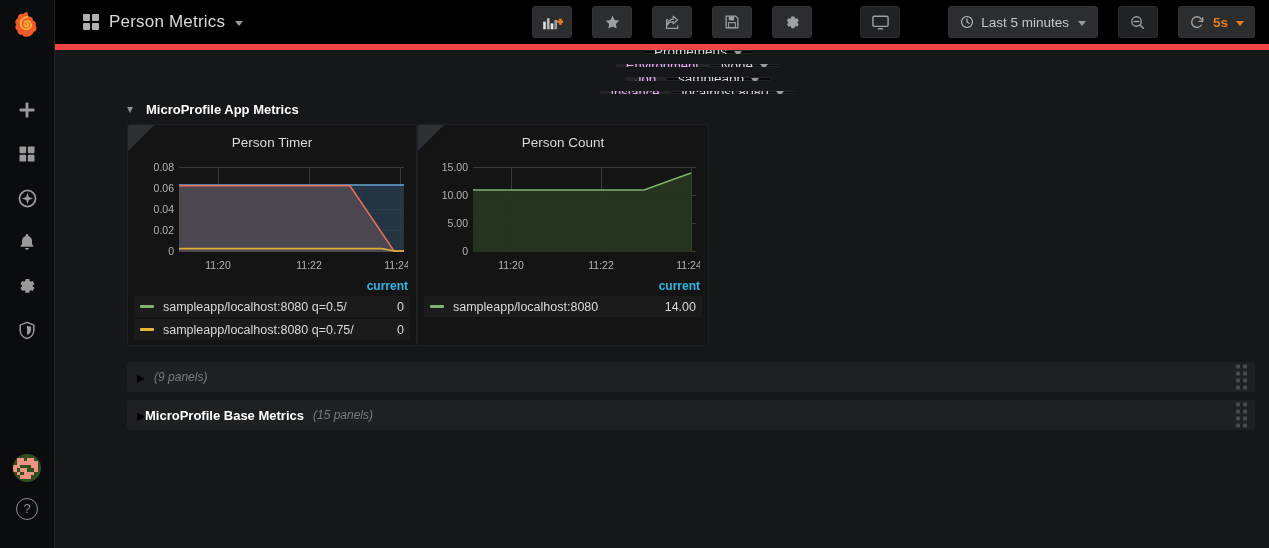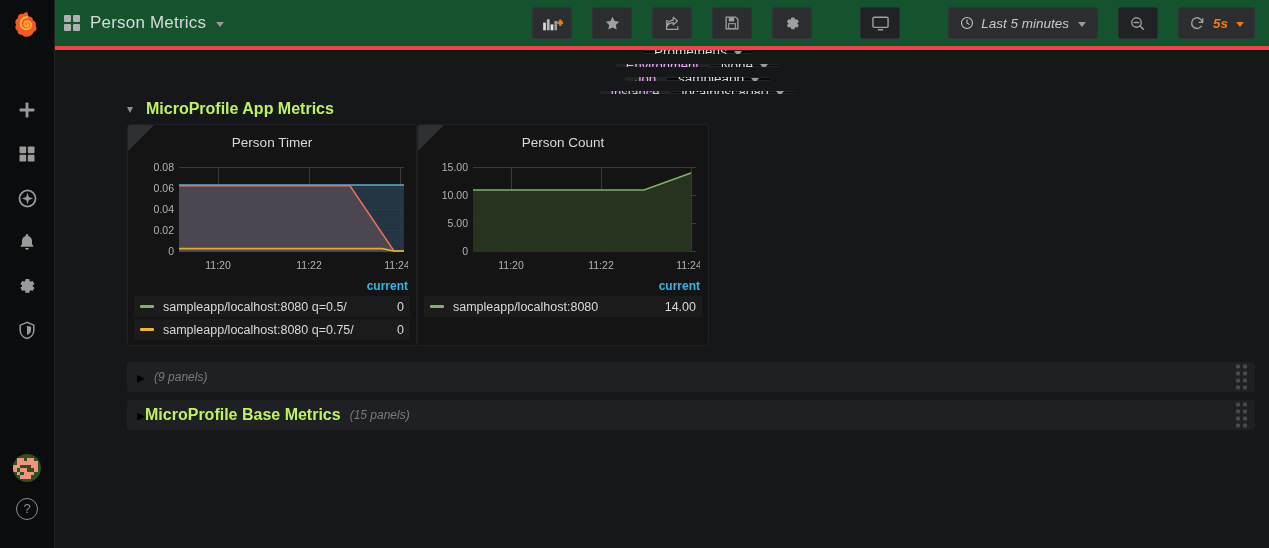--- a/index.html
+++ b/index.html
@@ -40,37 +40,37 @@
     font-size: 13px; line-height: 19px; text-align: center;
     margin-bottom: 14px;
   }
 
   
   #main { flex: 1; height: 548px; display: flex; flex-direction: column; background: #161719; }
 
   
   #topnav {
     height: 50px; display: flex; align-items: center;
-    padding: 0 14px 0 9px; background: #14532d;
-    border-bottom: 4px solid #ef4444;
+    padding: 0 14px 0 28px; background: #000000;
+    border-bottom: 6px solid #ef4444;
   }
   .dash-title-wrap { display: flex; align-items: center; gap: 10px; }
   .dash-icon-grid {
     display: grid; grid-template-columns: 7px 7px; grid-template-rows: 7px 7px;
     gap: 2px;
   }
   .dash-icon-grid i { background: #b0b0b0; display: block; border-radius: 1px; }
   .dash-title { font-size: 17px; color: #d8d9da; font-weight: 400; letter-spacing: .2px; }
   .caret-dn {
     width: 0; height: 0; border-left: 4px solid transparent;
     border-right: 4px solid transparent; border-top: 5px solid #9a9a9a;
     margin-top: 3px;
   }
 
-  .toolbar { margin-left: auto; display: flex; align-items: flex-end; gap: 20px; font-style: italic; }
+  .toolbar { margin-left: auto; display: flex; align-items: flex-end; gap: 20px; }
   .tb-btn {
     width: 40px; height: 32px; background: #2b2d2f;
     border: 1px solid #313336; border-radius: 3px;
     display: flex; align-items: center; justify-content: center;
     color: #9fa0a2;
   }
   .tb-btn.plain { background: #202225; border-color: #2a2c2f; }
   .tb-gap { width: 8px; }
   .time-picker {
     height: 32px; background: #2b2d2f; border: 1px solid #313336;
@@ -99,21 +99,21 @@
   .var-single .var-value { border-radius: 3px; }
 
   
   #dashbody { flex: 1; padding: 0 14px 0 72px; overflow: hidden; }
 
   .row-header {
     display: flex; align-items: center; gap: 9px;
     height: 30px; color: #d8d9da;
   }
   .row-header .chev { color: #8e8e8e; font-size: 12px; width: 10px; }
-  .row-title { font-size: 16px; font-weight: 600; color: #bef264; }
+  .row-title { font-size: 13px; font-weight: 600; color: #ffffff; }
   .row-count { font-size: 12px; color: #7b7b7b; font-style: italic; margin-left: 9px; }
 
   .row-collapsed {
     background: #1f2023; border-radius: 3px; height: 30px;
     display: flex; align-items: center; padding-left: 10px; margin-bottom: 8px;
     position: relative;
   }
   .drag-dots {
     position: absolute; right: 8px; top: 50%; transform: translateY(-50%);
     display: grid; grid-template-columns: 4px 4px; grid-auto-rows: 4px; gap: 3px;

